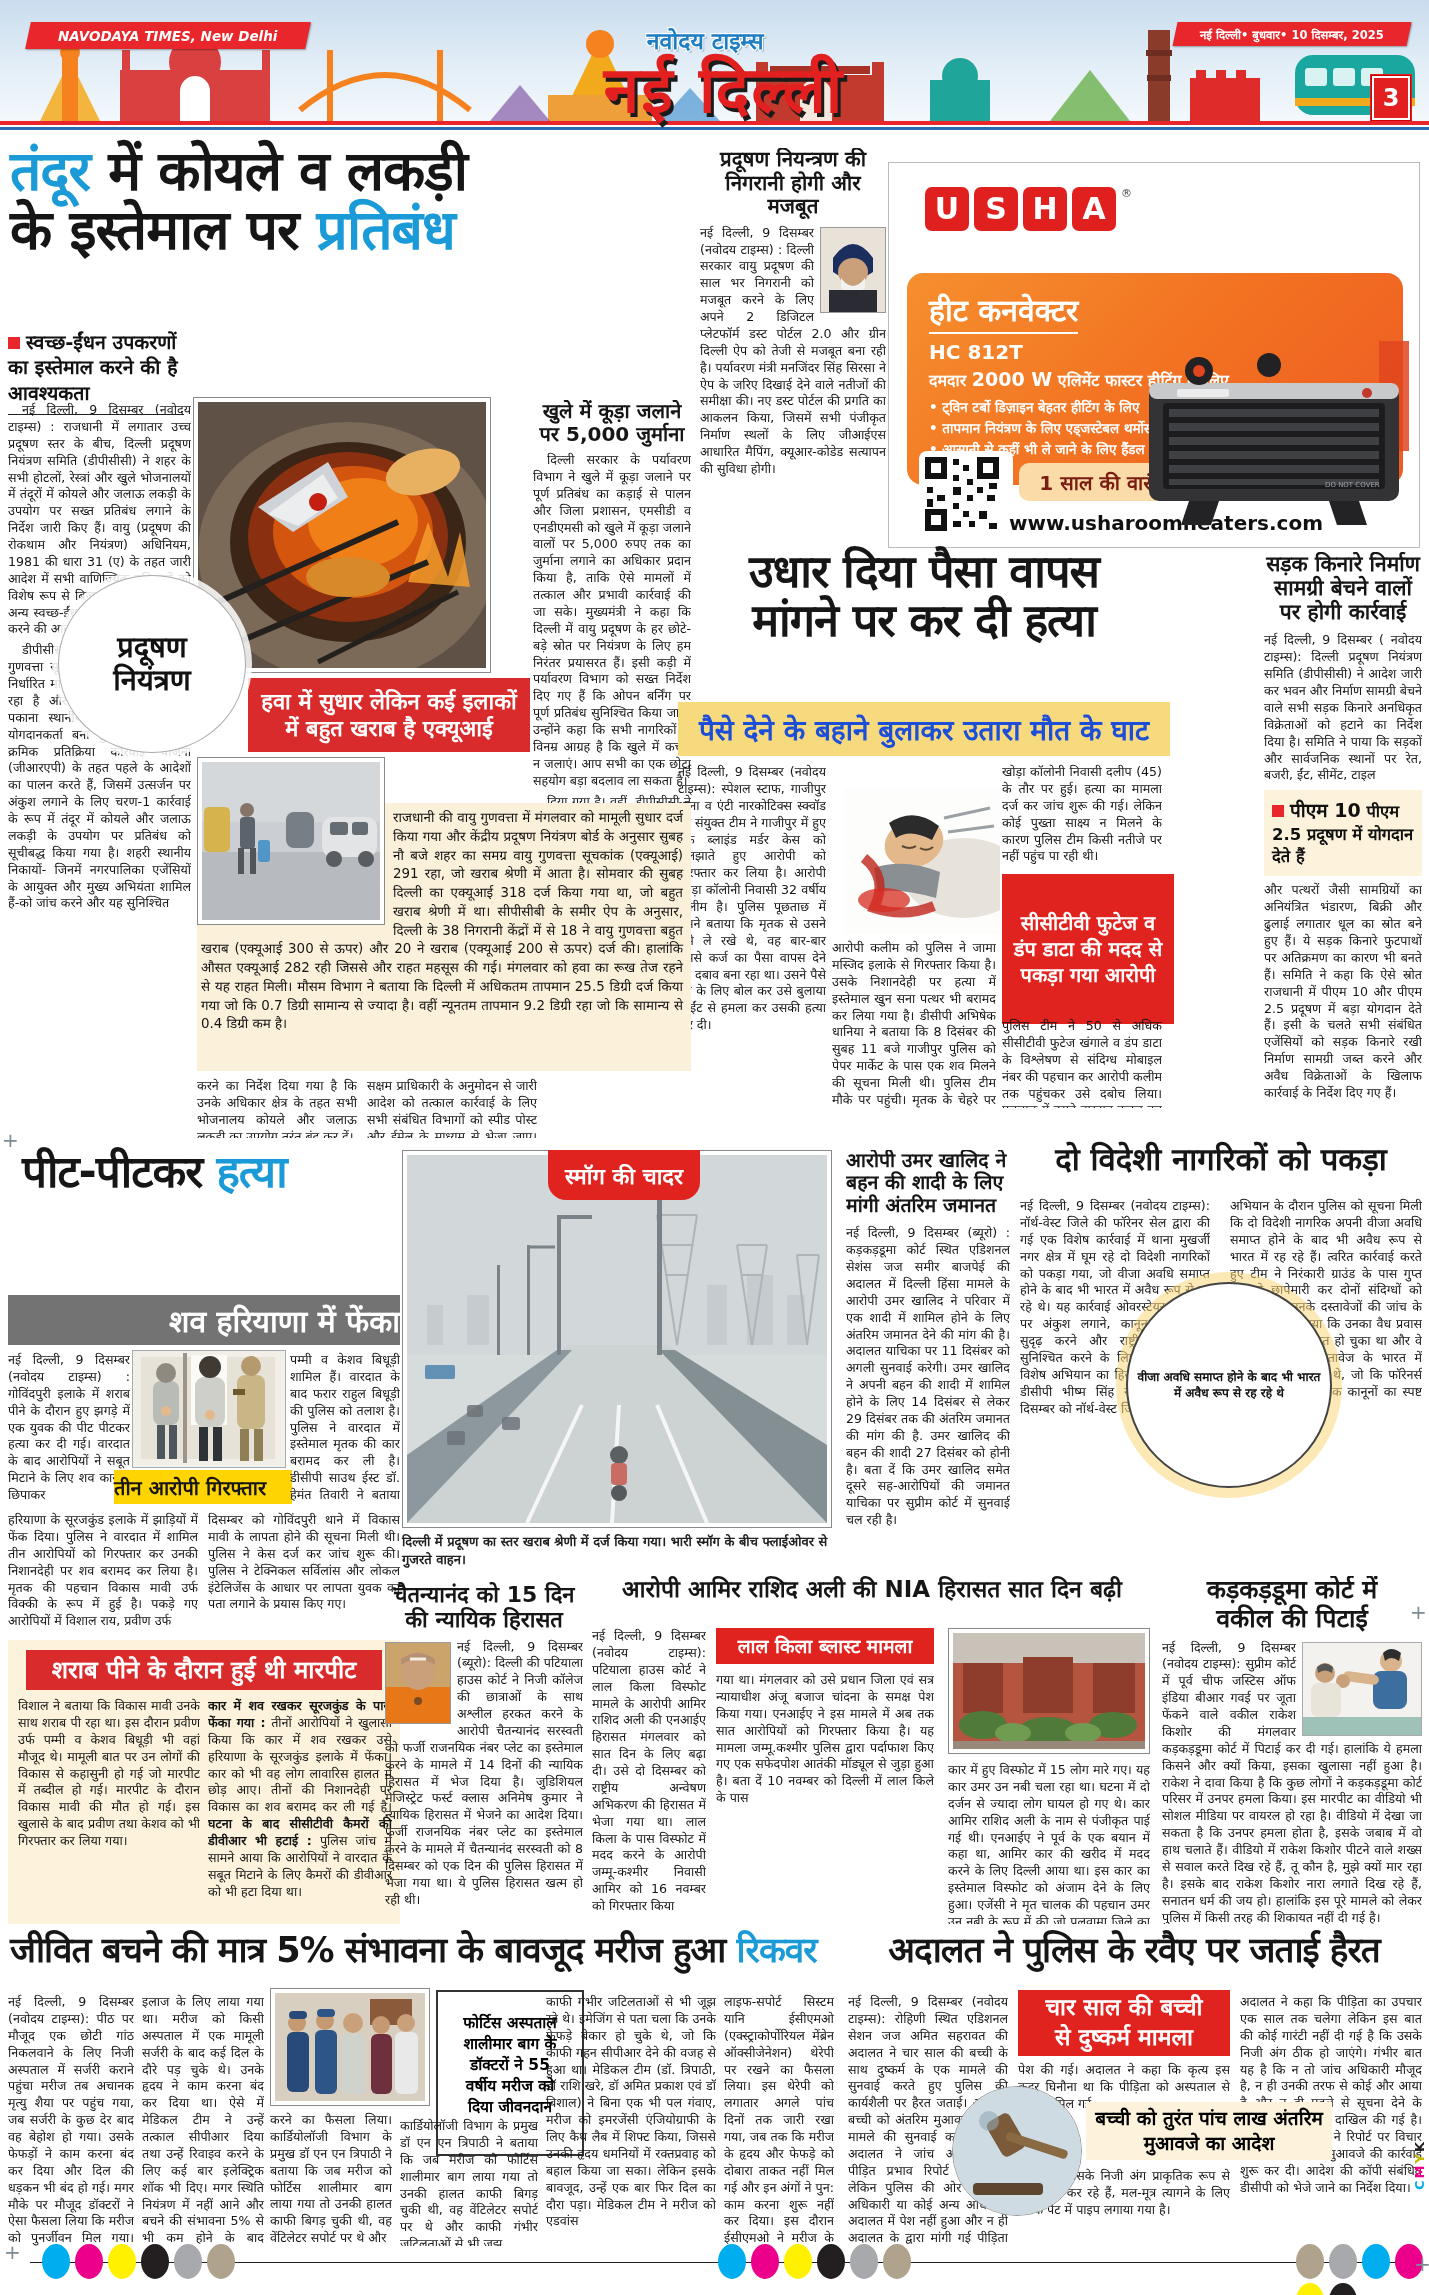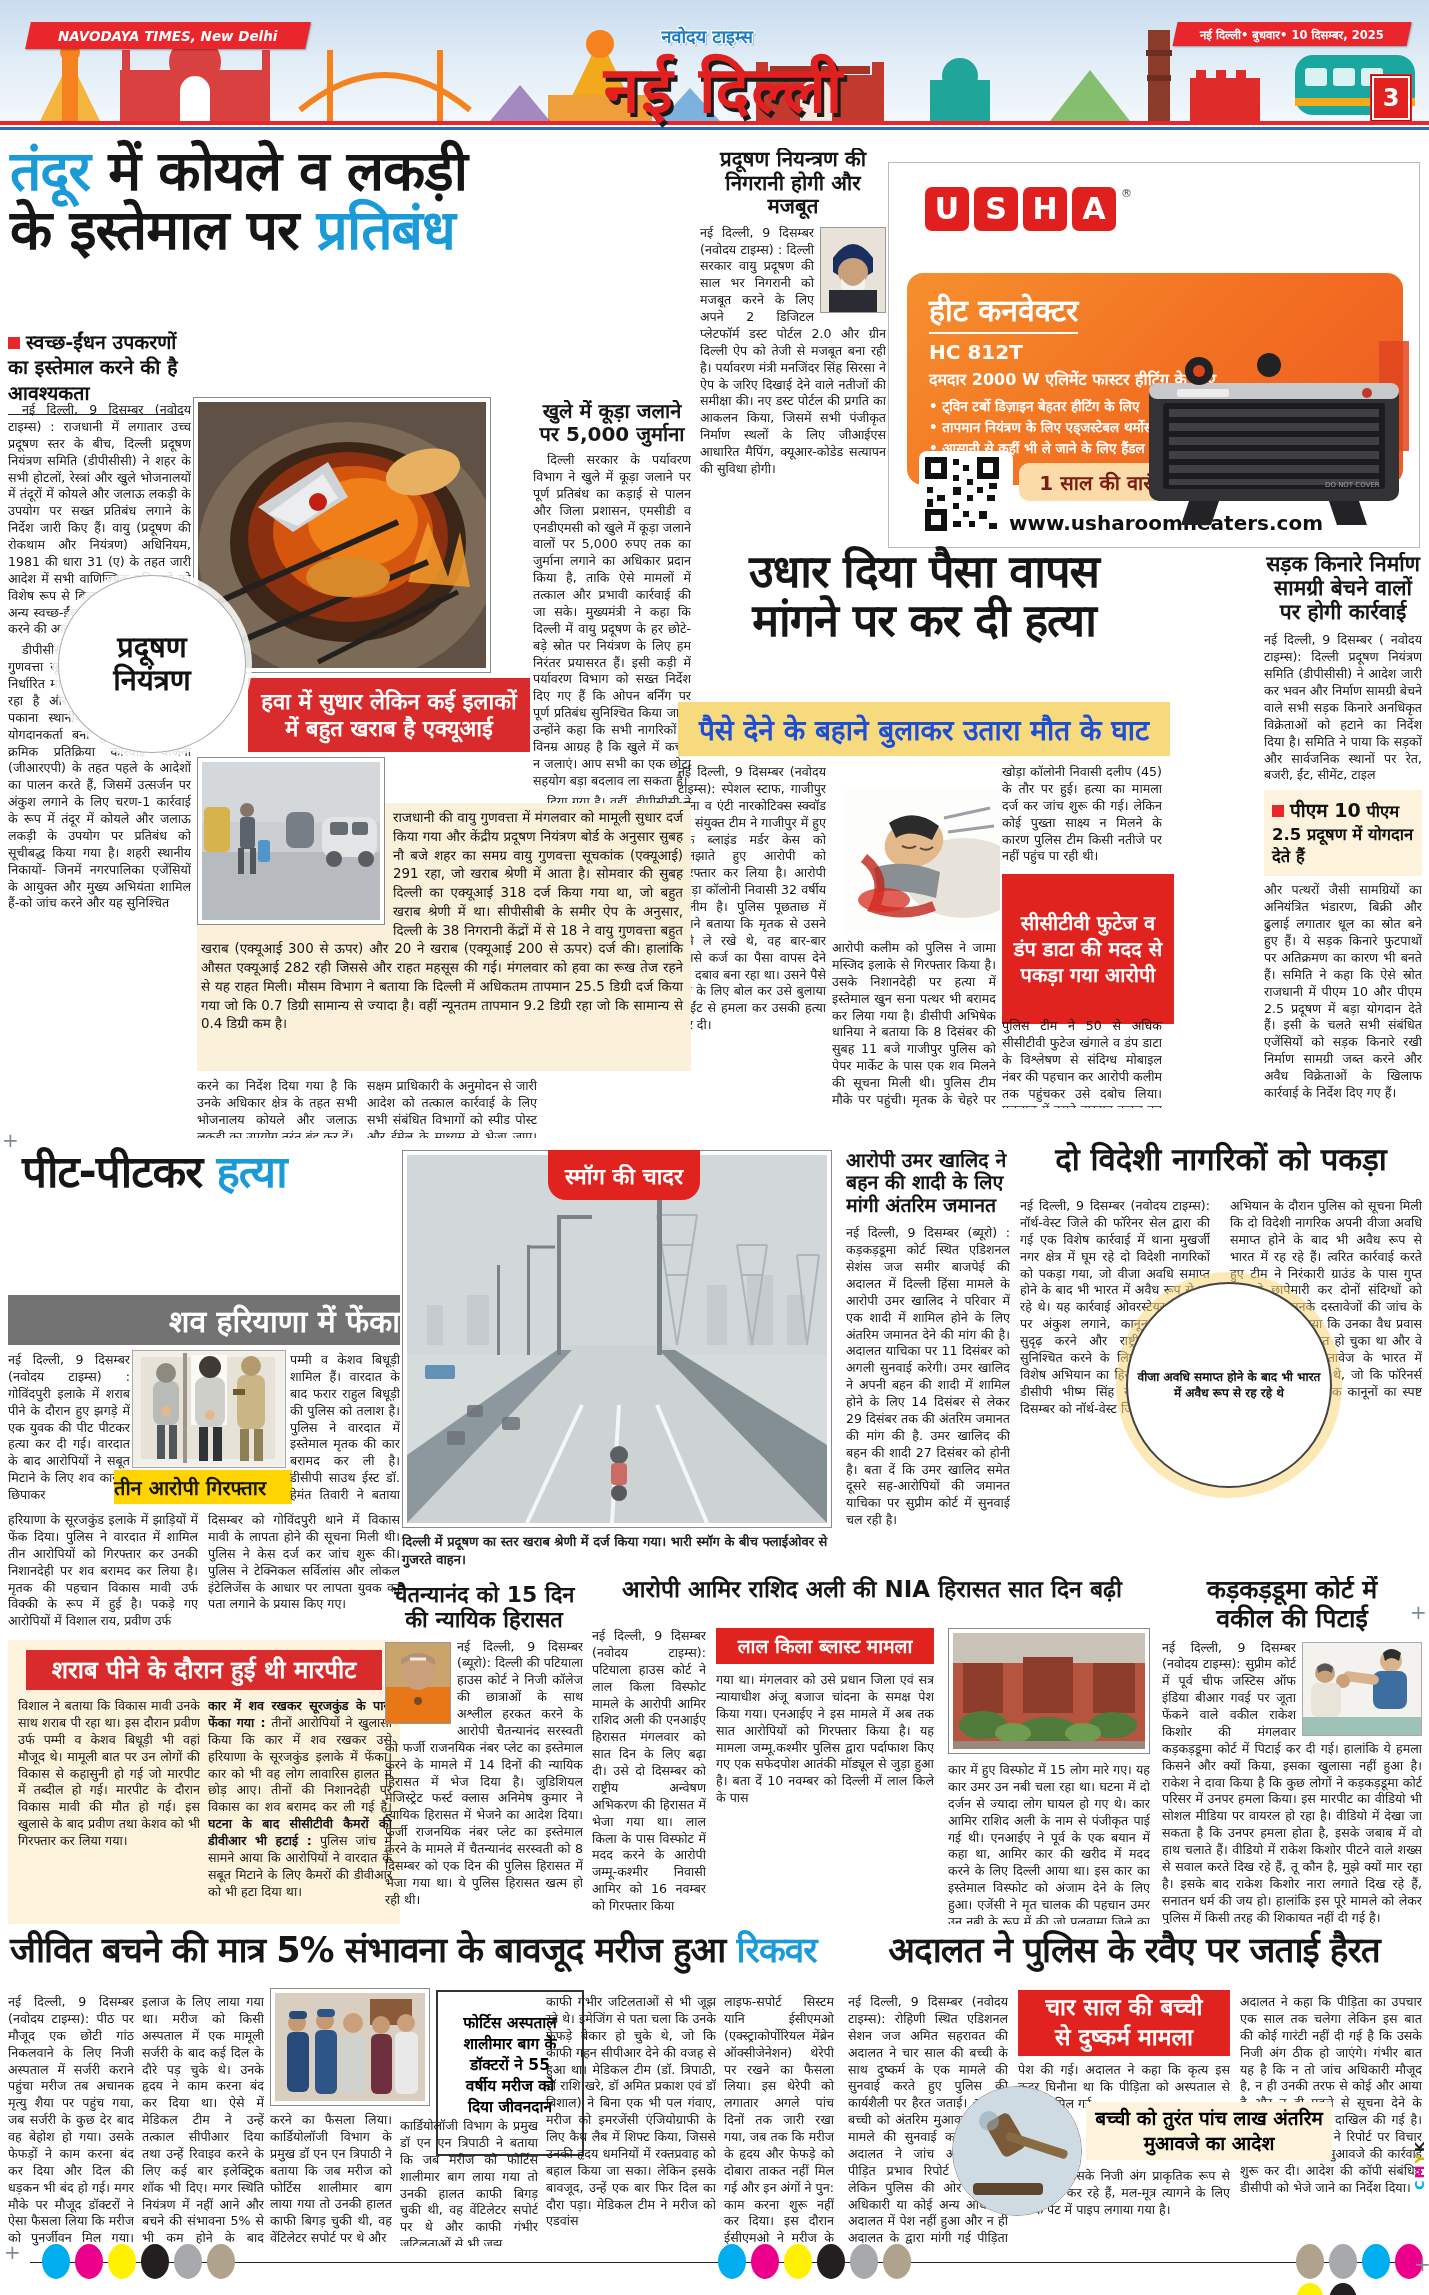--- a/index.html
+++ b/index.html
@@ -9,21 +9,21 @@
   .body{font-size:12.6px;line-height:1.34;color:#151515;text-align:justify;overflow:hidden;}
   .body p{margin:0 0 4px 0;text-indent:14px;}
   .bold{font-weight:bold;}
   .blue{color:#1a9ad6;}
   .white{color:#fff;}
   .center{text-align:center;}
   
   #masthead-sky{background:linear-gradient(180deg,#c9dcee 0%,#e3eef7 55%,#f3f8fc 100%);}
   .ribbon{background:#e8262b;transform:skewX(-12deg);display:flex;align-items:center;justify-content:center;box-shadow:1px 1px 2px rgba(0,0,0,.35);}
   .ribbon span{transform:skewX(12deg);color:#fff;font-weight:bold;white-space:nowrap;}
-  #masthead-top-name{color:#1f7ec2;font-weight:bold;font-size:18px;text-shadow:-1px -1px 0 #fff,1px -1px 0 #fff,-1px 1px 0 #fff,1px 1px 0 #fff,2px 2px 0 #9db8d0;}
+  #masthead-top-name{color:#1f7ec2;font-weight:bold;font-size:23px;text-shadow:-1px -1px 0 #fff,1px -1px 0 #fff,-1px 1px 0 #fff,1px 1px 0 #fff,2px 2px 0 #9db8d0;}
   #masthead-main-name{color:#e1201f;font-weight:800;font-size:64px;letter-spacing:2px;text-shadow:3px 4px 0 #1b1b1b;}
   #page-number{background:#e1201f;border:2px solid #fff;outline:1px solid #c00;color:#fff;font-weight:bold;font-size:24px;display:flex;align-items:center;justify-content:center;box-shadow:0 0 0 2px #e1201f;}
   .rule-red{background:#e8262b;height:4px;}
   .rule-blue{background:#2b6cb0;height:3px;}
   
   .hl-huge{font-weight:800;color:#161616;line-height:1.08;letter-spacing:-1px;}
   .hl-med{font-weight:800;color:#161616;line-height:1.15;}
   .standfirst{font-weight:bold;font-size:19.5px;line-height:1.3;color:#111;}
   .sq{display:inline-block;width:12px;height:12px;background:#e8262b;margin-right:6px;}
   .badge-circle{background:#fff;border:1px solid #aaa;border-radius:50%;display:flex;flex-direction:column;align-items:center;justify-content:center;font-weight:800;font-size:29px;line-height:1.15;color:#111;box-shadow:0 0 0 6px rgba(255,255,255,.85);}
@@ -228,21 +228,21 @@
   </div>
 
   <div class="abs" id="usha-ad" style="left:888px;top:162px;width:530px;height:384px;">
     <div class="abs" style="left:36px;top:24px;">
       <span class="usha-letter">U</span><span class="usha-letter">S</span><span class="usha-letter">H</span><span class="usha-letter">A</span><span style="font-size:11px;vertical-align:top;color:#444;">®</span>
     </div>
     <div class="abs" id="usha-panel" style="left:18px;top:110px;width:496px;height:212px;">
       <div style="padding:16px 0 0 22px;">
         <div style="color:#fff;font-weight:800;font-size:30px;border-bottom:2px solid #fff;display:inline-block;padding-bottom:2px;"><span>हीट कनवेक्टर</span></div>
         <div style="color:#fff;font-weight:800;font-size:20px;margin-top:6px;"><span>HC 812T</span></div>
-        <div style="color:#fff;font-size:16px;margin-top:4px;font-weight:bold;"><span>दमदार </span><span style="font-size:16px;">2000 W</span><span> एलिमेंट फास्टर हीटिंग के लिए</span></div>
+        <div style="color:#fff;font-size:16px;margin-top:4px;font-weight:bold;"><span>दमदार </span><span style="font-size:19px;">2000 W</span><span> एलिमेंट फास्टर हीटिंग के लिए</span></div>
         <div class="ad-bullet" style="margin-top:6px;">• <span>ट्विन टर्बो डिज़ाइन बेहतर हीटिंग के लिए</span></div>
         <div class="ad-bullet">• <span>तापमान नियंत्रण के लिए एड्जस्टेबल थर्मोस्टेट</span></div>
         <div class="ad-bullet">• <span>आसानी से कहीं भी ले जाने के लिए हैंडल</span></div>
       </div>
     </div>
 
     <div class="abs" style="left:30px;top:288px;width:86px;height:86px;background:#fff;border-radius:8px;padding:4px;">
       <svg width="78" height="78" viewBox="0 0 78 78">
         <rect width="78" height="78" fill="#fff"></rect>
         <g fill="#111">

